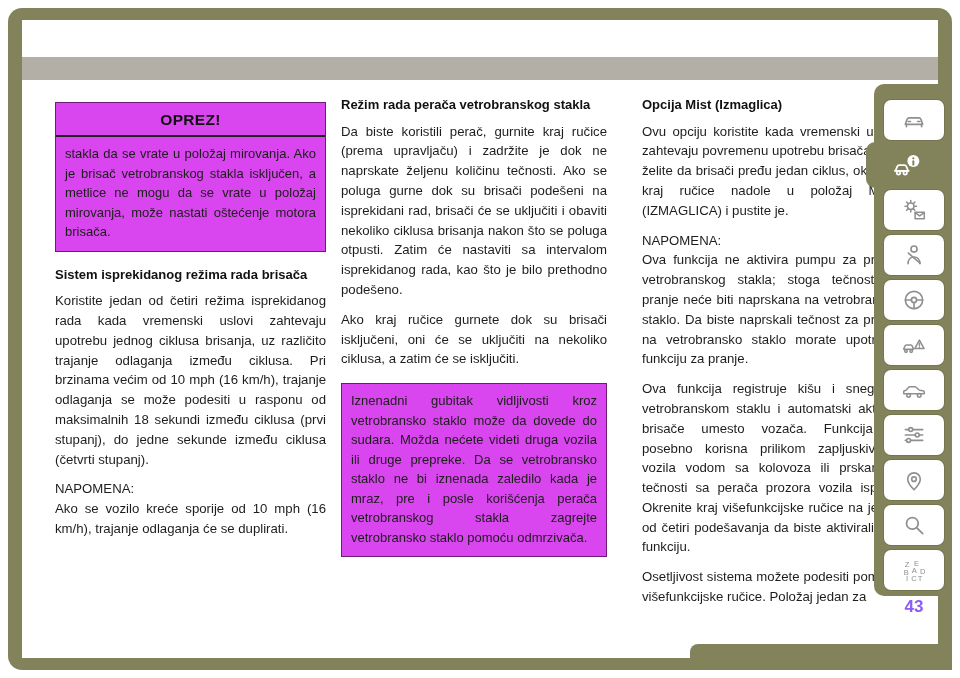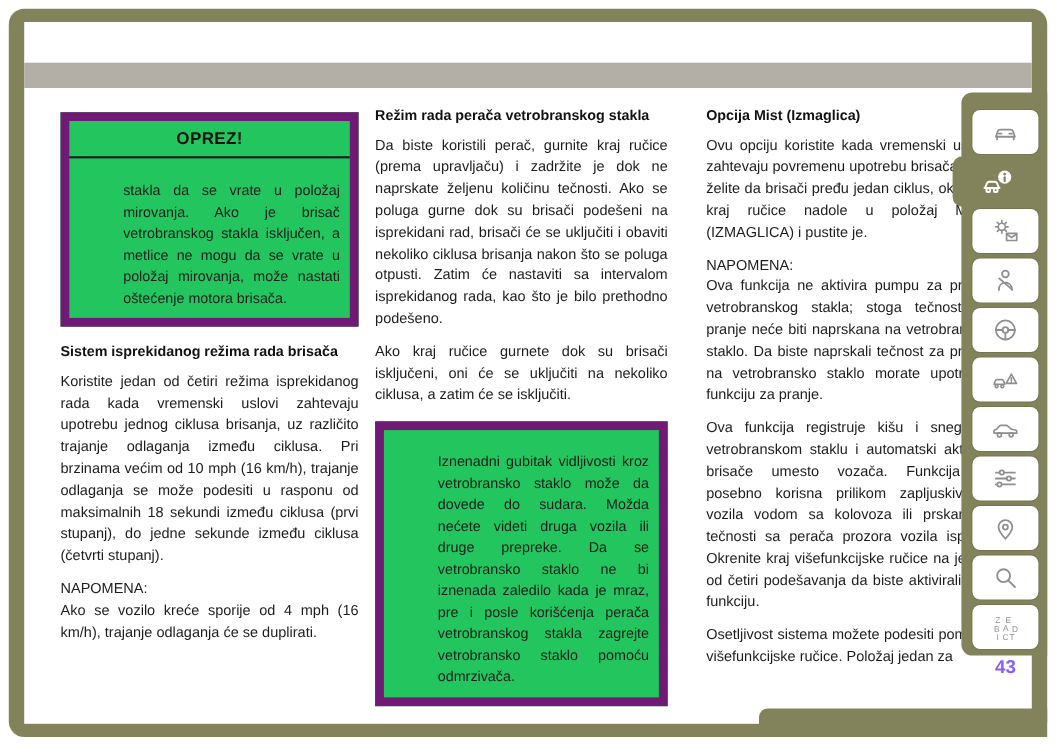--- a/index.html
+++ b/index.html
@@ -35,45 +35,45 @@
   #col2{left:341px;top:96px;width:266px;}
   #col3{left:642px;top:96px;width:258px;}
 
   .col p{text-align:justify;margin:0 0 10px;}
   .col h2{font-size:13px;font-weight:bold;line-height:1.35;color:#111;margin:14px 0 8px;}
   .col h2.first{margin-top:0;}
   .col h2.red{color:var(--red);}
   .note-label{font-weight:normal;margin:1px 0 0 !important;text-align:left !important;}
   .note-text{margin-top:0 !important;}
 
-  .wbox{border:8px solid #701a75;background:#22c55e;}
+  .wbox{border:1px solid #701a75;background:#d946ef;}
   .wbox .wtitle{font-weight:bold;text-align:center;font-size:15.5px;padding:5px 4px 4px;
                 border-bottom:2px solid #1f1f1f;letter-spacing:.3px;color:#111;}
-  .wbox .wbody{padding:19px 9px 9px;text-align:justify;font-size:13px;line-height:1.5;color:var(--ink);margin-left:40px;}
+  .wbox .wbody{padding:7px 9px 9px;text-align:justify;font-size:13px;line-height:1.5;color:var(--ink);}
   .wbox.caution{margin-bottom:4px;}
   .wbox.warning{margin-top:14px;}
 </style>
 </head>
 <body>
 
 <div class="screen">
 
   <div class="frame"></div>
   <div class="panel"></div>
   <div class="graybar"></div>
 
   <div class="col" id="col1">
     <div class="wbox caution">
       <div class="wtitle">OPREZ!</div>
       <div class="wbody">stakla da se vrate u položaj mirovanja. Ako je brisač vetrobranskog stakla isključen, a metlice ne mogu da se vrate u položaj mirovanja, može nastati oštećenje motora brisača.</div>
     </div>
     <h2>Sistem isprekidanog režima rada brisača</h2>
     <p>Koristite jedan od četiri režima isprekidanog rada kada vremenski uslovi zahtevaju upotrebu jednog ciklusa brisanja, uz različito trajanje odlaganja između ciklusa. Pri brzinama većim od 10 mph (16 km/h), trajanje odlaganja se može podesiti u rasponu od maksimalnih 18 sekundi između ciklusa (prvi stupanj), do jedne sekunde između ciklusa (četvrti stupanj).</p>
     <p class="note-label">NAPOMENA:</p>
-    <p class="note-text">Ako se vozilo kreće sporije od 4 mph (16 km/h), trajanje odlaganja će se duplirati.</p>
+    <p class="note-text">Ako se vozilo kreće sporije od 10 mph (16 km/h), trajanje odlaganja će se duplirati.</p>
   </div>
 
   <div class="col" id="col2">
     <h2 class="first">Režim rada perača vetrobranskog stakla</h2>
     <p>Da biste koristili perač, gurnite kraj ručice (prema upravljaču) i zadržite je dok ne naprskate željenu količinu tečnosti. Ako se poluga gurne dok su brisači podešeni na isprekidani rad, brisači će se uključiti i obaviti nekoliko ciklusa brisanja nakon što se poluga otpusti. Zatim će nastaviti sa intervalom isprekidanog rada, kao što je bilo prethodno podešeno.</p>
     <p>Ako kraj ručice gurnete dok su brisači isključeni, oni će se uključiti na nekoliko ciklusa, a zatim će se isključiti.</p>
     <div class="wbox warning">
       <div class="wbody">Iznenadni gubitak vidljivosti kroz vetrobransko staklo može da dovede do sudara. Možda nećete videti druga vozila ili druge prepreke. Da se vetrobransko staklo ne bi iznenada zaledilo kada je mraz, pre i posle korišćenja perača vetrobranskog stakla zagrejte vetrobransko staklo pomoću odmrzivača.</div>
     </div>
   </div>

